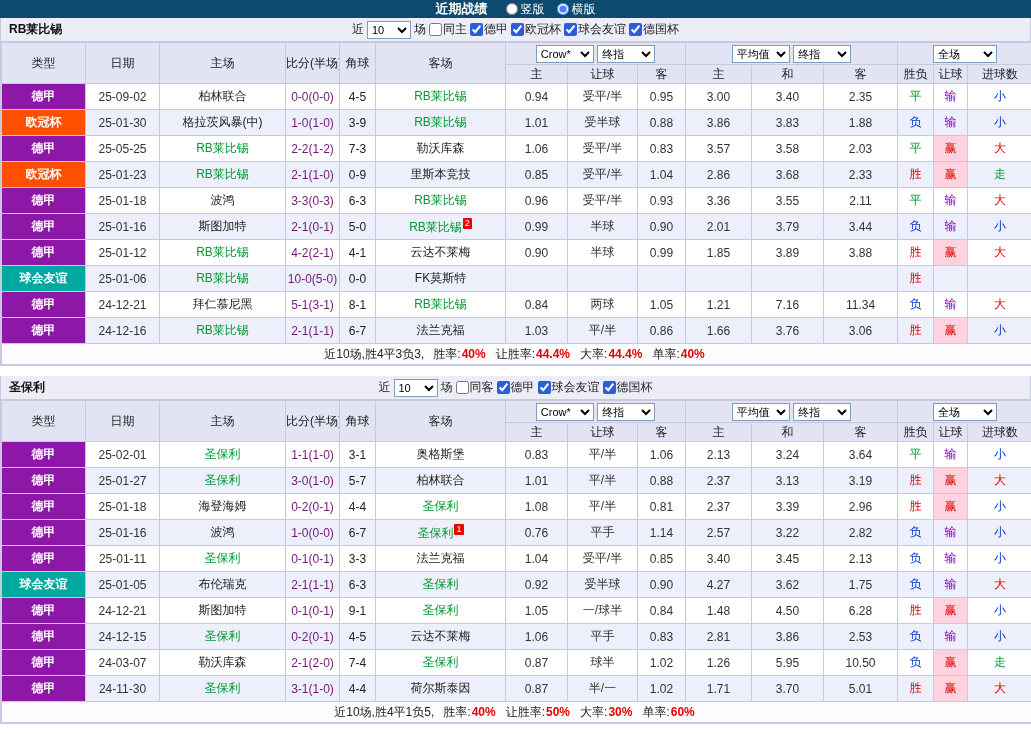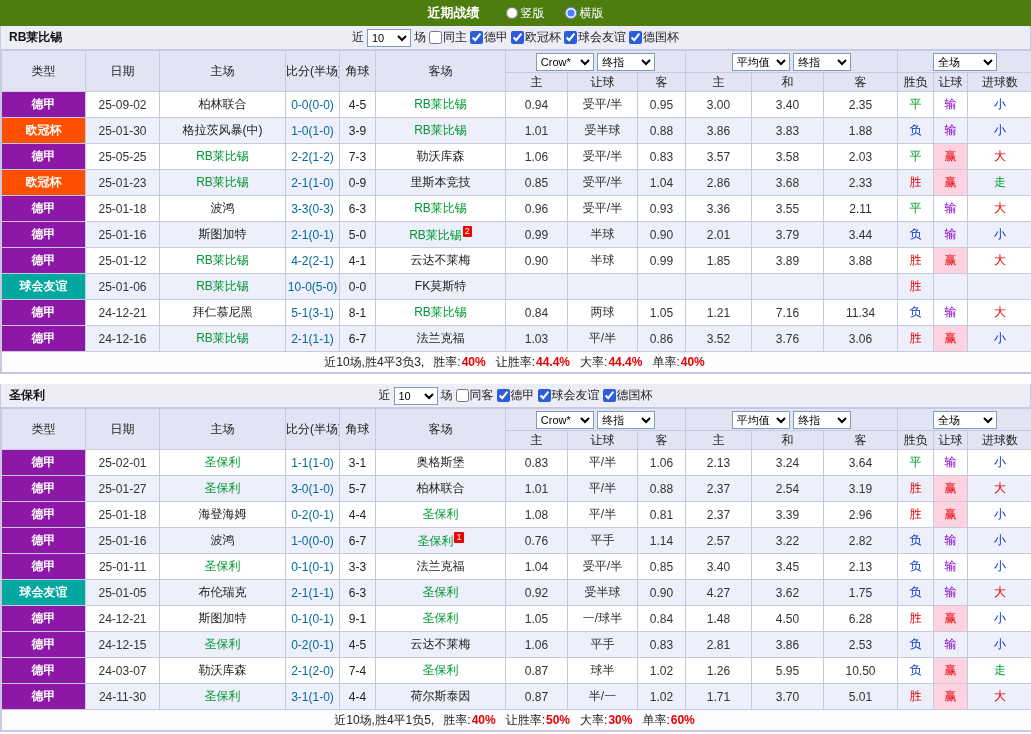--- a/index.html
+++ b/index.html
@@ -1,18 +1,18 @@
 <!DOCTYPE html>
 <html><head>
 <meta charset="utf-8">
 <style>
   *{margin:0;padding:0;box-sizing:border-box}
   html,body{background:#fff}
   body{width:1031px;height:734px;font-family:"Liberation Sans","DejaVu Sans",sans-serif;font-size:12px;color:#222;overflow:hidden}
-  .topbar{height:26px;background:#4d7c0f;display:flex;align-items:center;justify-content:center;gap:20px}
+  .topbar{height:18px;background:#0c4a6e;display:flex;align-items:center;justify-content:center;gap:12px}
   .tb-title{color:#fff;font-weight:bold;font-size:13px;margin-right:6px}
   .tb-opt{display:inline-flex;align-items:center;gap:3px;color:#fff;cursor:pointer}
   .tb-opt input{accent-color:#4d7dff;width:12px;height:12px}
   .team-section{border:1px solid #c6c9e0;border-top:none}
   .filterbar{height:24px;background:#ededf8;display:flex;align-items:center;position:relative;border-bottom:1px solid #c6c9e0}
   .team-name{position:absolute;left:8px;font-weight:bold;color:#111}
   .controls{margin:0 auto;display:flex;align-items:center;gap:3px}
   .controls .chk{display:inline-flex;align-items:center;cursor:pointer;margin-left:0}
   .controls input[type=checkbox]{width:13px;height:13px;accent-color:#2b5cd9;margin-right:1px}
   select{font-size:11px;height:18px;border:1px solid #7f9db9;background:#fff;font-family:inherit}
@@ -23,21 +23,21 @@
   .grid th,.grid td{border:1px solid #c6c9e0;text-align:center;overflow:hidden;white-space:nowrap}
   .grid thead th{background:#e2e3f3;font-weight:normal;color:#222}
   tr.h1 th{height:22px}
   tr.h2 th{height:19px}
   .grid tbody td{height:26px;background:#fff}
   .grid tbody tr.alt td{background:#edeffa}
   td.type{color:#fff;font-weight:bold}
   td.date{color:#333}
   td.home,td.away{color:#222}
   td.focal{color:#009933}
-  td.score{color:#0369a1}
+  td.score{color:#701a75}
   td.num,td.hcp{color:#333}
   sup.card{display:inline-block;background:#e00;color:#fff;font-size:9px;line-height:11px;padding:0 2px;margin-left:1px;border-radius:1px;vertical-align:super}
   td.res{font-weight:normal}
   .r-win{color:#e60000}.r-draw{color:#009933}.r-lose{color:#0033cc}
   .h-win{color:#e60000;font-weight:bold;background:#ffd2e0 !important}
   .h-lose{color:#8800cc;font-weight:bold}
   .g-big{color:#e60000}.g-small{color:#0033cc}.g-push{color:#009933}
   .summary{height:21px;background:#fcfcff;text-align:center;color:#222}
   .summary .sum-text{margin-right:4px}
   .summary .stat{margin:0 5px}
@@ -298,21 +298,21 @@
           <tr class="alt">
             <td class="type" style="background: rgb(141, 24, 168);">德甲</td>
             <td class="date">24-12-16</td>
             <td class="home focal">RB莱比锡</td>
             <td class="score">2-1(1-1)</td>
             <td class="corners">6-7</td>
             <td class="away">法兰克福</td>
             <td class="num">1.03</td>
             <td class="hcp">平/半</td>
             <td class="num">0.86</td>
-            <td class="num">3.52</td>
+            <td class="num">1.66</td>
             <td class="num">3.76</td>
             <td class="num">3.06</td>
             <td class="res r-win">胜</td>
             <td class="res h-win">赢</td>
             <td class="res g-small">小</td>
           </tr>
         </tbody>
       <tfoot>
         <tr>
           <td colspan="15" class="summary">
@@ -423,21 +423,21 @@
             <td class="type" style="background: rgb(141, 24, 168);">德甲</td>
             <td class="date">25-01-27</td>
             <td class="home focal">圣保利</td>
             <td class="score">3-0(1-0)</td>
             <td class="corners">5-7</td>
             <td class="away">柏林联合</td>
             <td class="num">1.01</td>
             <td class="hcp">平/半</td>
             <td class="num">0.88</td>
             <td class="num">2.37</td>
-            <td class="num">2.54</td>
+            <td class="num">3.13</td>
             <td class="num">3.19</td>
             <td class="res r-win">胜</td>
             <td class="res h-win">赢</td>
             <td class="res g-big">大</td>
           </tr>
           <tr>
             <td class="type" style="background: rgb(141, 24, 168);">德甲</td>
             <td class="date">25-01-18</td>
             <td class="home">海登海姆</td>
             <td class="score">0-2(0-1)</td>

